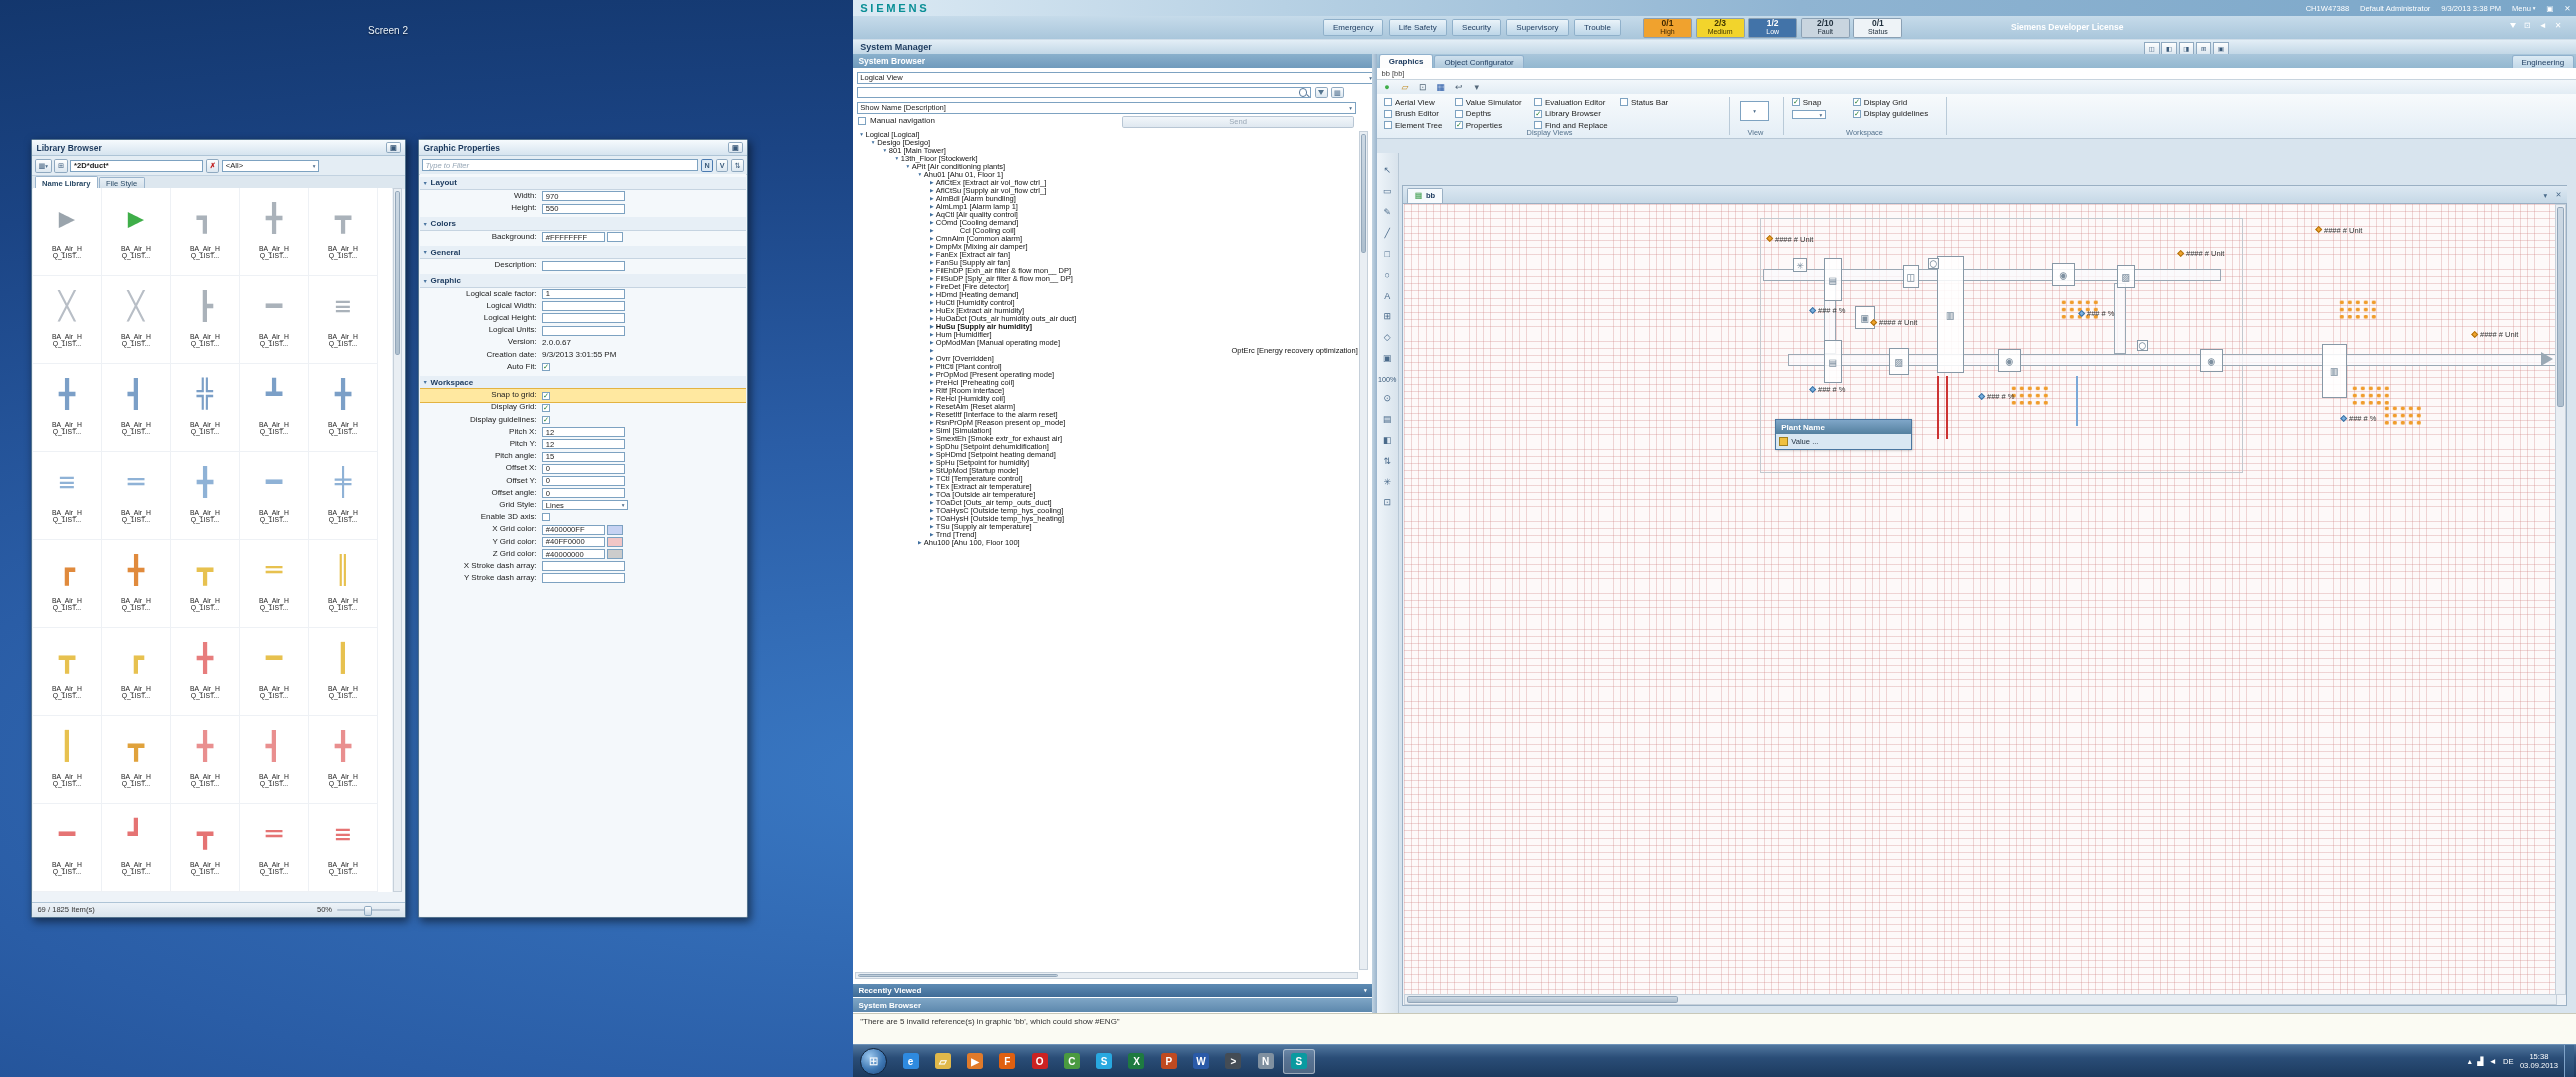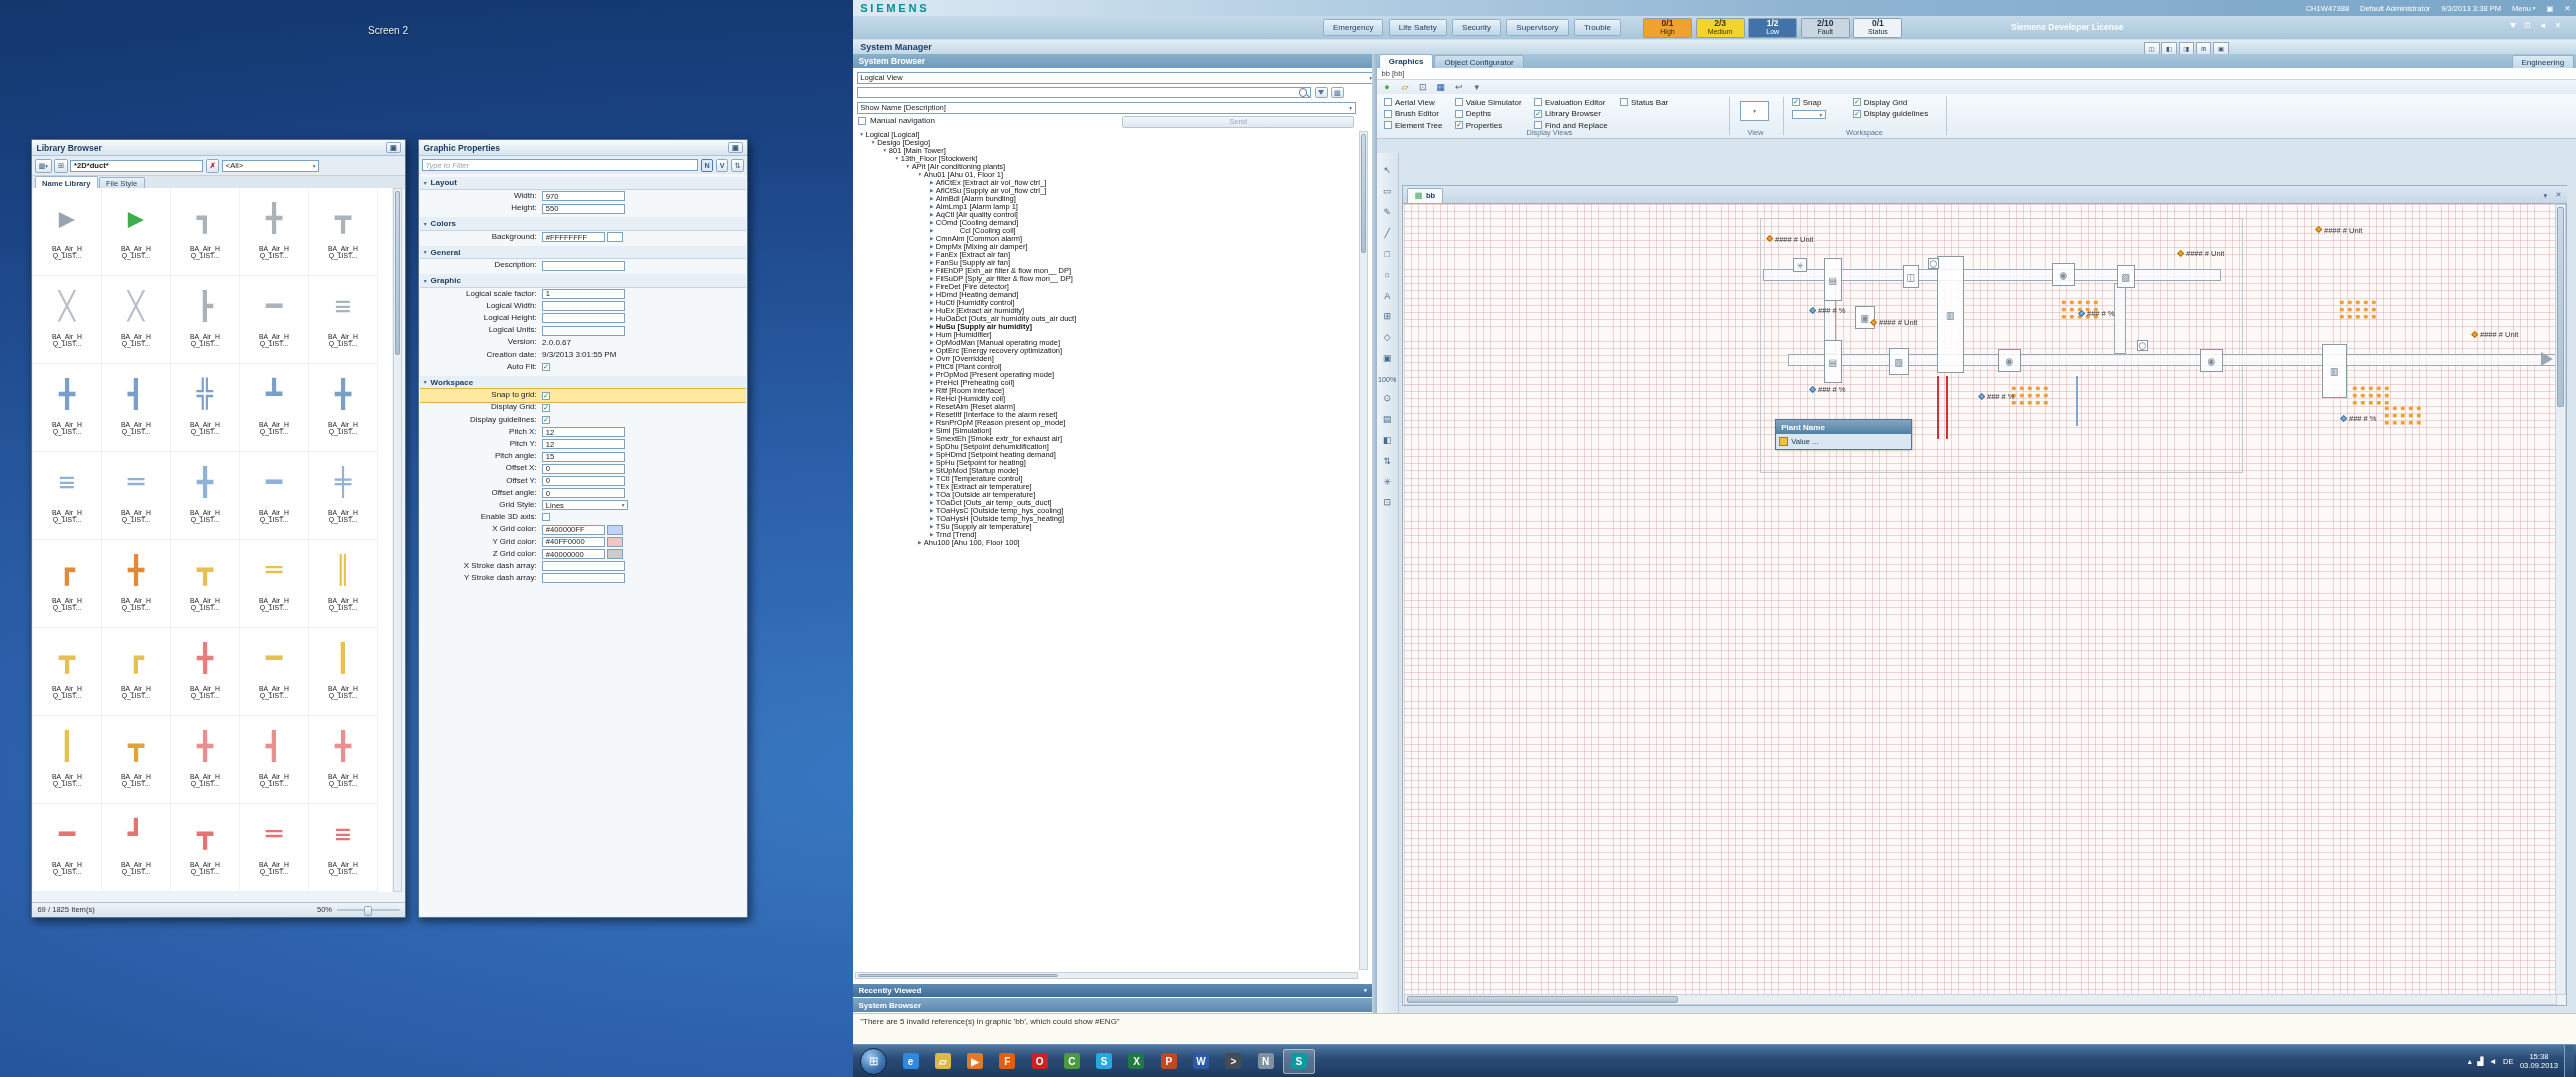--- a/index.html
+++ b/index.html
@@ -946,21 +946,21 @@
         </span>
         <span>Hum [Humidifier]</span>
       </div>
         <div class="trow" style="padding-left: 73px;">
         <span class="tarrow">
           
           <span>▶</span>
         </span>
         <span>OpModMan [Manual operating mode]</span>
       </div>
-        <div class="trow" style="padding-left: 73px;">
+        <div class="trow" style="padding-left: 73px; justify-content: space-between;">
         <span class="tarrow">
           
           <span>▶</span>
         </span>
         <span>OptErc [Energy recovery optimization]</span>
       </div>
         <div class="trow" style="padding-left: 73px;">
         <span class="tarrow">
           
           <span>▶</span>
@@ -1049,21 +1049,21 @@
           
           <span>▶</span>
         </span>
         <span>SpHDmd [Setpoint heating demand]</span>
       </div>
         <div class="trow" style="padding-left: 73px;">
         <span class="tarrow">
           
           <span>▶</span>
         </span>
-        <span>SpHu [Setpoint for heating]</span>
+        <span>SpHu [Setpoint for humidity]</span>
       </div>
         <div class="trow" style="padding-left: 73px;">
         <span class="tarrow">
           
           <span>▶</span>
         </span>
         <span>StUpMod [Startup mode]</span>
       </div>
         <div class="trow" style="padding-left: 73px;">
         <span class="tarrow">

